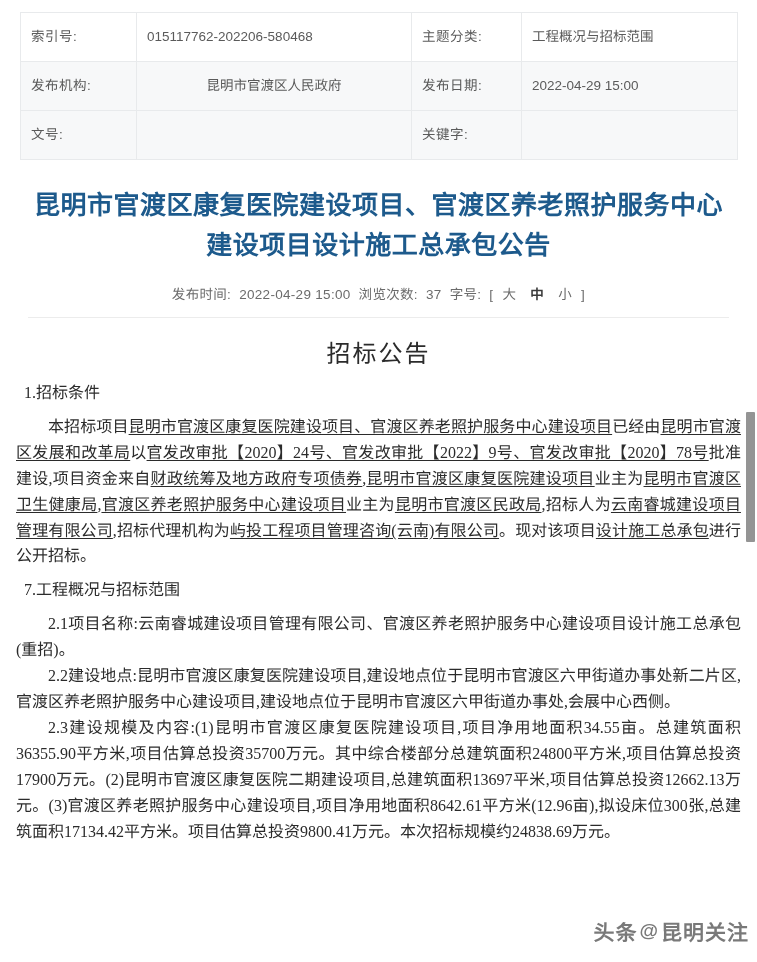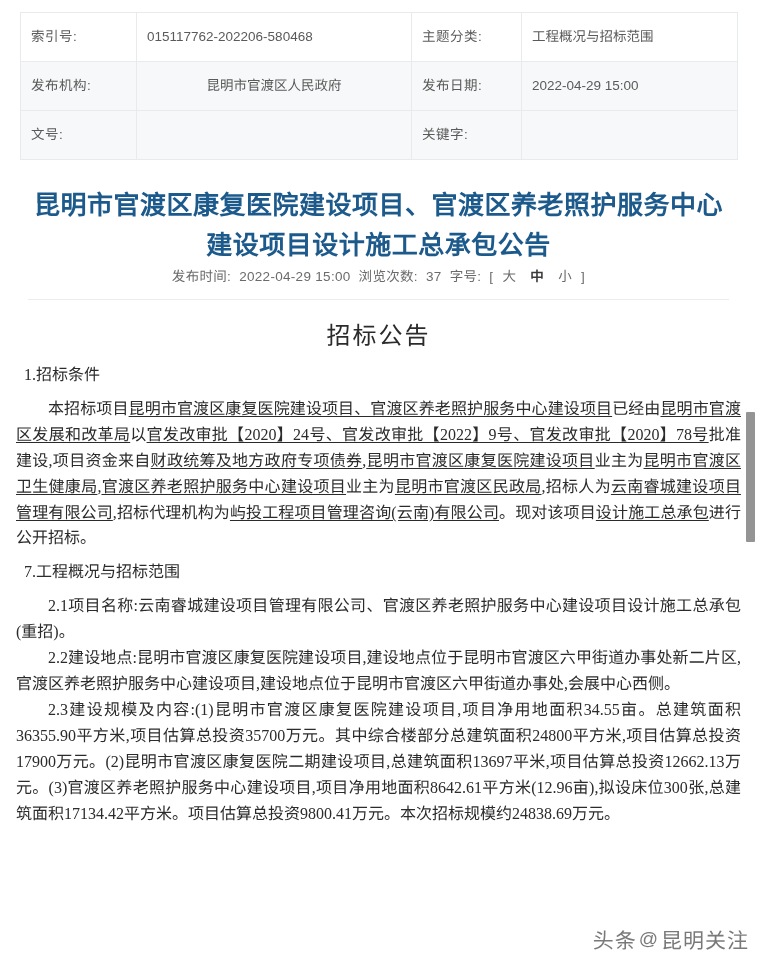--- a/index.html
+++ b/index.html
@@ -64,20 +64,21 @@
   h1.doc-title {
     margin: 0;
     font-size: 26px;
     line-height: 1.52;
     font-weight: bold;
     color: #1d5a8c;
     letter-spacing: 0.5px;
     font-family: "Liberation Sans", "DejaVu Sans", sans-serif;
   }
   .subinfo {
+    margin-top: 18px;
     font-size: 13.5px;
     color: #6b6b6b;
     letter-spacing: 0.3px;
   }
   .subinfo .seg { margin-right: 4px; }
   .fs-opt { margin: 0 5px; cursor: pointer; color: #6b6b6b; }
   .fs-opt.active { font-weight: bold; color: #3a3a3a; }
   .bracket { color: #6b6b6b; }
 
   .divider {
@@ -144,25 +145,25 @@
     width: 9px;
     height: 130px;
     background: #949494;
     border-radius: 1px;
   }
 
   
   .watermark {
     position: absolute;
     right: 8px;
-    bottom: 8px;
+    bottom: 16px;
     display: flex;
     align-items: center;
     font-size: 21px;
-    font-weight: normal;
+    font-weight: bold;
     color: #5c5c5c;
     opacity: 0.82;
     font-family: "Liberation Sans", "DejaVu Sans", sans-serif;
     letter-spacing: 1px;
     pointer-events: none;
   }
   .watermark .wm-at {
     font-size: 19px;
     margin: 0 2px 0 2px;
   }

